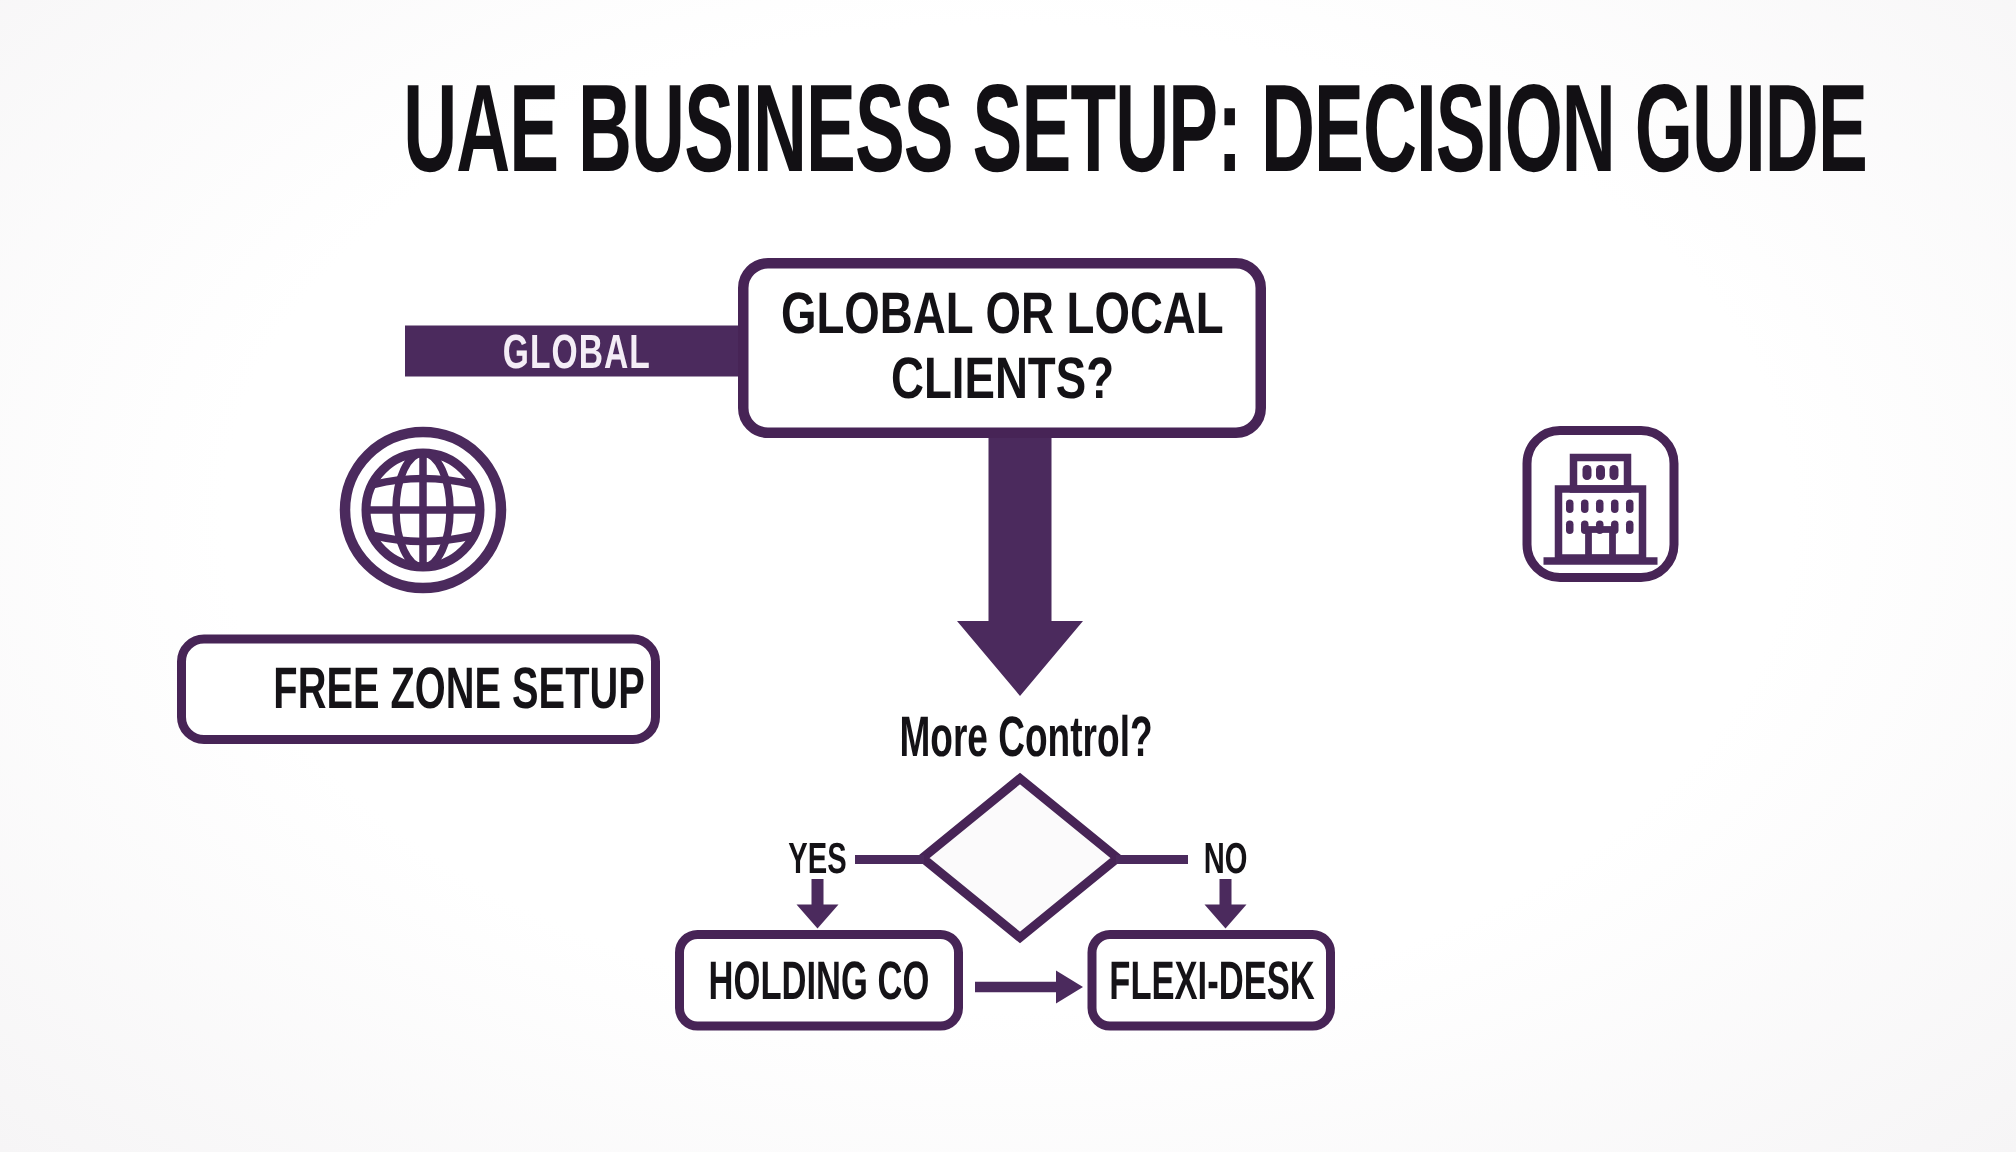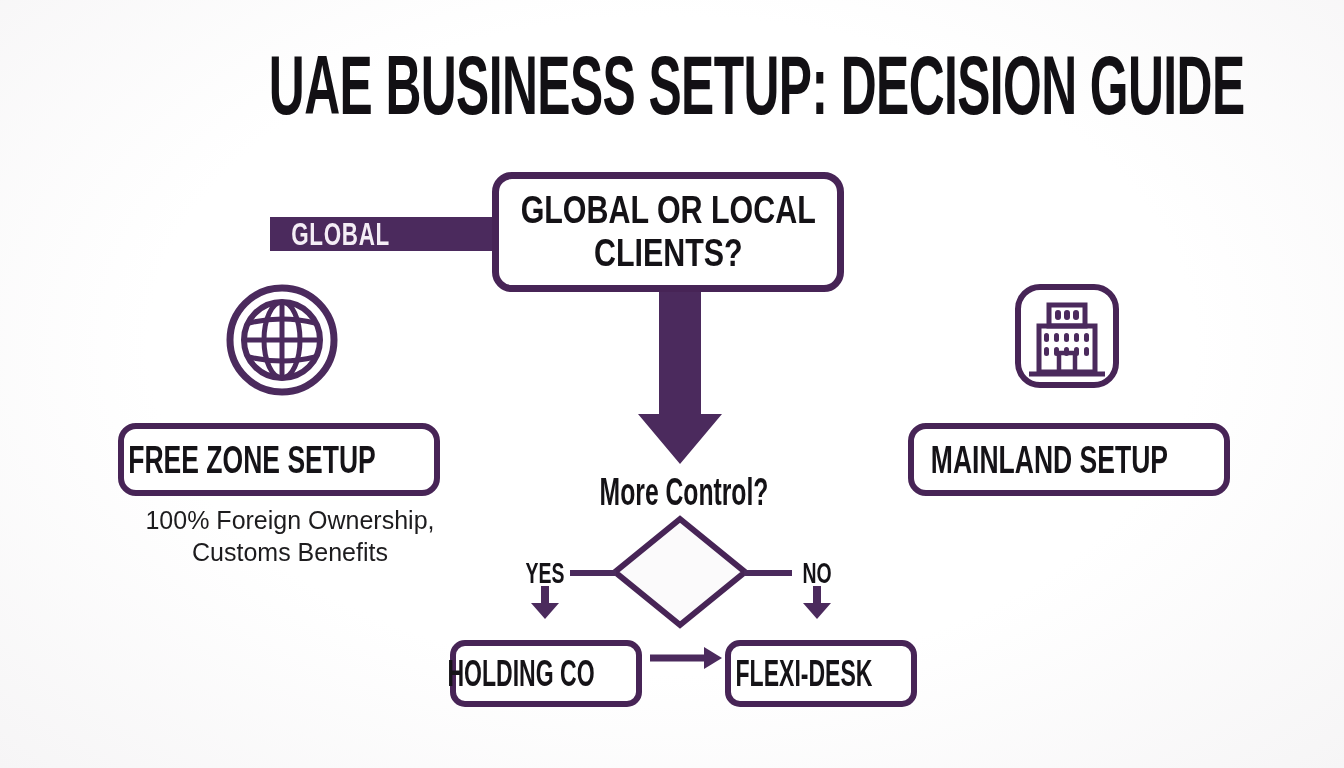--- a/index.html
+++ b/index.html
@@ -20,21 +20,21 @@
     font-weight:bold; font-size:83px; line-height:1; color:#121014;
     transform:scaleX(0.60); letter-spacing:-1px; white-space:nowrap;
   }
 
   
   .overlay { position:absolute; left:0; top:0; width:1344px; height:768px; z-index:1; }
 
   
   .bar {
     position:absolute; top:217px; height:34px; background:#4B2A5D; z-index:1;
-    display:flex; align-items:center; justify-content:flex-start;
+    display:flex; align-items:center; justify-content:center;
   }
   .bar-global { left:270px; width:230px; }
   .bar-local  { left:845px; width:226px; }
   .bar .lbl {
     color:#F4EDF6; font-size:32px; font-weight:bold; white-space:nowrap;
     transform:scaleX(0.70); letter-spacing:1px;
   }
 
   
   .decision-box {
@@ -44,21 +44,21 @@
   }
   .decision-box .line {
     font-size:39px; font-weight:bold; line-height:1.1; color:#141216;
     transform:scaleX(0.78); white-space:nowrap;
   }
 
   
   .option-box {
     position:absolute; top:423px; width:322px; height:73px;
     background:#ffffff; border:6px solid #472456; border-radius:18px; z-index:2;
-    display:flex; align-items:center; justify-content:flex-end;
+    display:flex; align-items:center; justify-content:flex-start;
   }
   .option-box.left  { left:118px; }
   .option-box.right { left:908px; }
   .option-box .lbl {
     font-size:39px; font-weight:bold; color:#151317;
     transform:scaleX(0.68); white-space:nowrap;
   }
 
   
   .desc {
@@ -78,26 +78,26 @@
   .yn {
     position:absolute; top:557px; width:90px; text-align:center;
     font-size:29px; font-weight:bold; color:#141216; z-index:2;
     transform:scaleX(0.67); white-space:nowrap;
   }
   .yn.yes { left:500px; }
   .yn.no  { left:772px; }
 
   
   .outcome-box {
-    position:absolute; top:640px; height:67px;
+    position:absolute; top:620px; height:67px;
     background:#ffffff; border:6px solid #472456; border-radius:15px; z-index:2;
-    display:flex; align-items:center; justify-content:flex-end;
+    display:flex; align-items:center; justify-content:center;
   }
   .outcome-box.holding { left:450px; width:192px; }
-  .outcome-box.flexi   { left:725px; width:192px; }
+  .outcome-box.flexi   { left:725px; width:165px; }
   .outcome-box .lbl {
     font-size:36px; font-weight:bold; color:#151317;
     transform:scaleX(0.64); white-space:nowrap;
   }
 
   
   .icon { position:absolute; z-index:2; }
   .icon-globe    { left:224px;  top:282px; }
   .icon-building { left:1011px; top:280px; }
 </style>
@@ -162,28 +162,21 @@
     <rect x="53" y="67" width="5" height="9" rx="2.5" fill="#4B2A5D"></rect>
     <rect x="63" y="67" width="5" height="9" rx="2.5" fill="#4B2A5D"></rect>
     <rect x="73" y="67" width="5" height="9" rx="2.5" fill="#4B2A5D"></rect>
     <rect x="48" y="73" width="16" height="19" fill="none" stroke="#4B2A5D" stroke-width="4.5"></rect>
     <line x1="18" y1="94" x2="94" y2="94" stroke="#4B2A5D" stroke-width="5"></line>
   </svg>
 
   <div class="option-box left">
     <span class="lbl">FREE ZONE SETUP</span>
   </div>
-  <div class="desc left">
-    <span>100% Foreign Ownership,</span>
-    <span>Customs Benefits</span>
-  </div>
 
-  <div class="option-box right">
-    <span class="lbl">MAINLAND SETUP</span>
-  </div>
   <div class="desc right">
   </div>
 
   <div class="more-control">More Control?</div>
   <div class="yn yes">YES</div>
   <div class="yn no">NO</div>
 
   <div class="outcome-box holding">
     <span class="lbl">HOLDING CO</span>
   </div>

